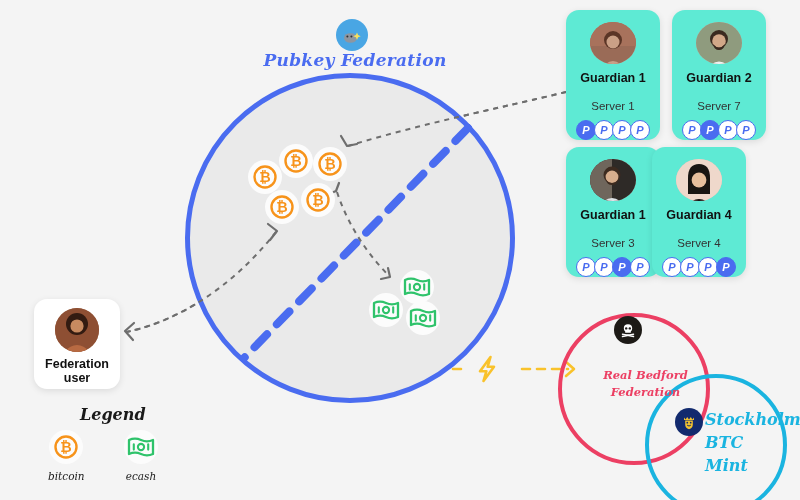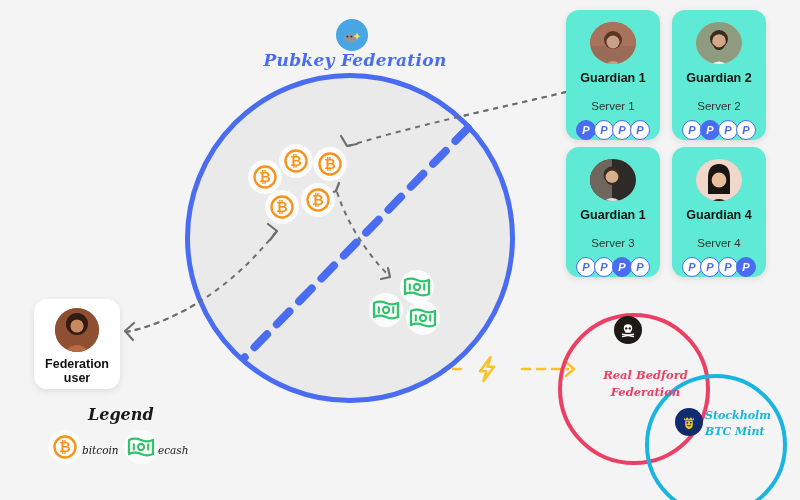--- a/index.html
+++ b/index.html
@@ -69,24 +69,24 @@
     padding-top:9px;box-sizing:border-box;
   }
   #user-card .uavatar{width:44px;height:44px;border-radius:50%;overflow:hidden;background:#a9765a;}
   #user-card .uname{
     font-size:12.5px;font-weight:bold;color:#111;margin-top:5px;
     text-align:center;line-height:1.15;width:80px;
   }
 
   
   #legend-title{
-    left:88px;top:405px;font-size:16px;color:#1a1a1a;
+    left:80px;top:405px;font-size:16px;color:#1a1a1a;
     font-family:"DejaVu Serif", serif;font-style:italic;font-weight:bold;
   }
-  .legend-item{position:absolute;display:flex;flex-direction:row;align-items:center;}
+  .legend-item{position:absolute;display:flex;flex-direction:column;align-items:center;}
   .legend-swatch{
     width:34px;height:34px;border-radius:50%;background:#fcfcfc;
     display:flex;align-items:center;justify-content:center;
   }
   .legend-label{
     margin-top:6px;font-size:10.5px;color:#1a1a1a;
     font-family:"DejaVu Serif", serif;font-style:italic;
   }
 
   
@@ -109,21 +109,21 @@
     font-family:"DejaVu Serif", serif;
     margin-top:22px;
   }
   #st-badge{
     left:675px;top:408px;width:28px;height:28px;border-radius:50%;
     background:#122a6e;display:flex;align-items:center;justify-content:center;
     color:#f2c230;font-size:15px;line-height:1;
   }
   #st-label{
     left:705px;top:408px;width:86px;color:#1ab4e0;
-    font-size:11px;font-style:italic;font-weight:bold;line-height:1.45;
+    font-size:16px;font-style:italic;font-weight:bold;line-height:1.45;
     font-family:"DejaVu Serif", serif;
   }
 </style>
 </head>
 <body>
 
 <div class="stage">
 
   <svg class="layer">
     <defs>
@@ -265,21 +265,21 @@
     <div class="gavatar">
       <svg width="46" height="46" viewBox="0 0 46 46">
         <rect width="46" height="46" fill="#8f9b7e"></rect>
         <circle cx="23" cy="17" r="9" fill="#3a2a1f"></circle>
         <circle cx="23" cy="19" r="6.8" fill="#d2a888"></circle>
         <path d="M17,22 q6,7 12,0 q-1,6 -6,6 q-5,0 -6,-6 z" fill="#3a2a1f"></path>
         <path d="M11,46 q12,-13 24,0 z" fill="#f0f0f0"></path>
       </svg>
     </div>
     <div class="gname">Guardian 2</div>
-    <div class="grole">Server 2</div>
+    <div class="grole">Server 7</div>
     <div class="pkeys">
       <div class="pk">P</div>
       <div class="pk on">P</div>
       <div class="pk">P</div>
       <div class="pk">P</div>
     </div>
   </div>
 
   <div class="abs gcard" style="left:566px;top:147px">
     <div class="gavatar">
@@ -295,21 +295,21 @@
     <div class="gname">Guardian 1</div>
     <div class="grole">Server 3</div>
     <div class="pkeys">
       <div class="pk">P</div>
       <div class="pk">P</div>
       <div class="pk on">P</div>
       <div class="pk">P</div>
     </div>
   </div>
 
-  <div class="abs gcard" style="left:672px;top:147px">
+  <div class="abs gcard" style="left:652px;top:147px">
     <div class="gavatar">
       <svg width="46" height="46" viewBox="0 0 46 46">
         <rect width="46" height="46" fill="#efd8cb"></rect>
         <path d="M23,5 q11,0 11,14 v16 h-22 v-16 q0,-14 11,-14 z" fill="#191512"></path>
         <circle cx="23" cy="21" r="7.4" fill="#e7bf9d"></circle>
         <path d="M11,46 q12,-12 24,0 z" fill="#191512"></path>
       </svg>
     </div>
     <div class="gname">Guardian 4</div>
     <div class="grole">Server 4</div>

